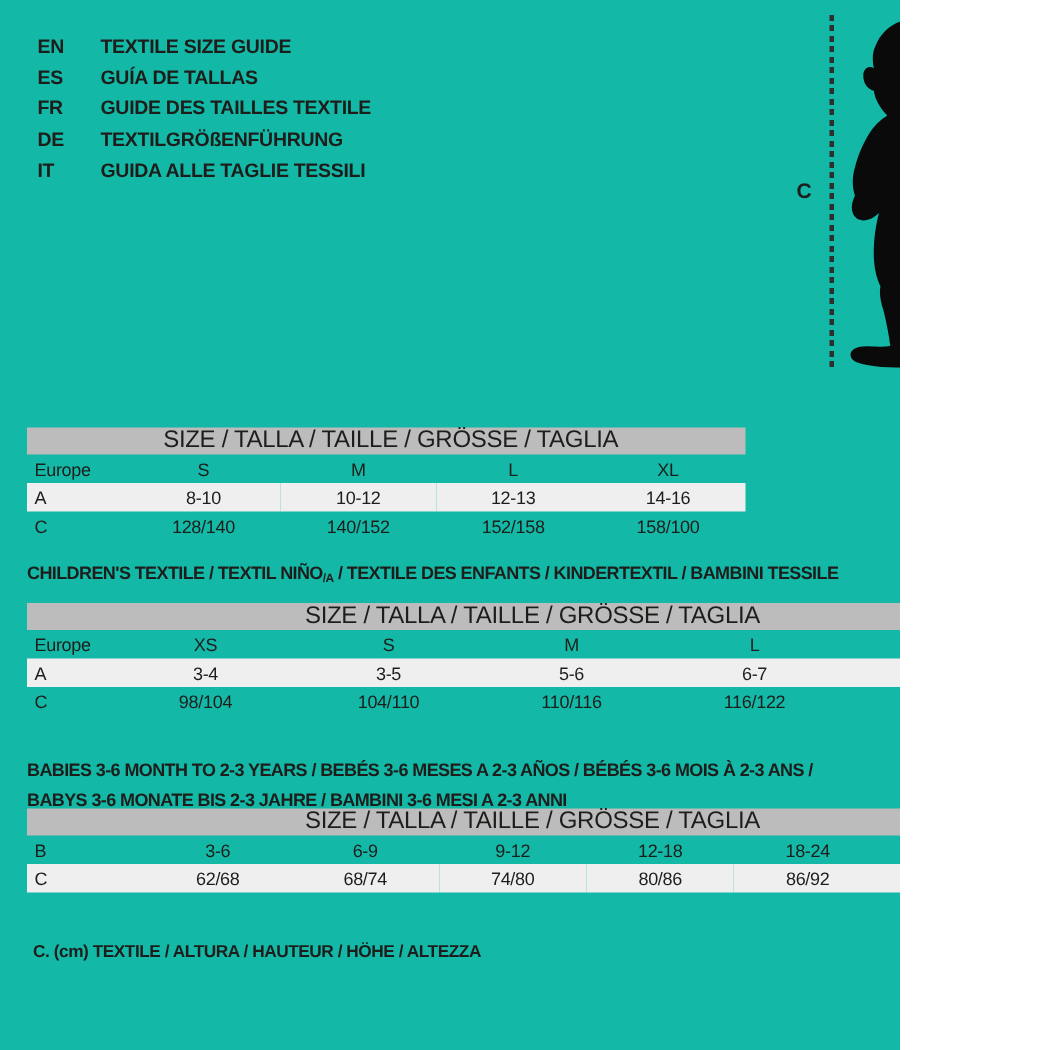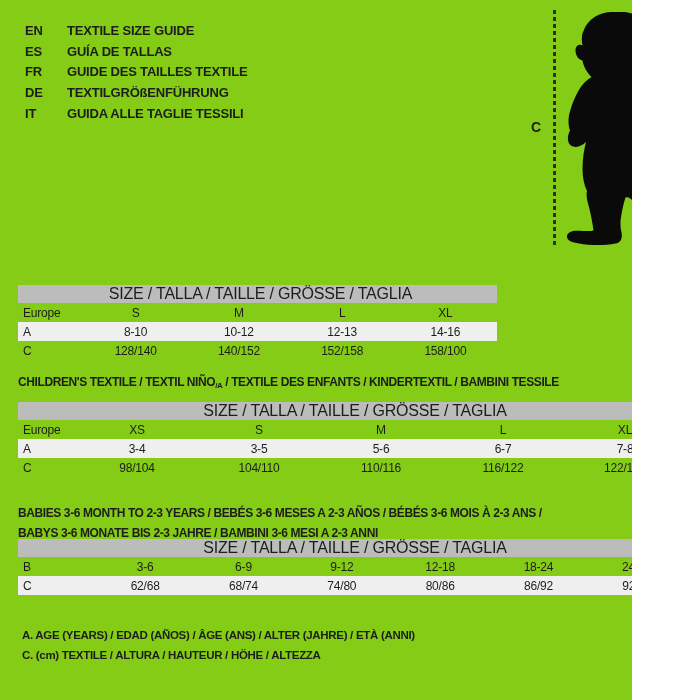--- a/index.html
+++ b/index.html
@@ -1,21 +1,21 @@
 <!DOCTYPE html>
 <html><head>
 <meta charset="utf-8">
 <style>
   html,body{margin:0;padding:0;}
   body{
     width:700px;height:700px;background:#ffffff;
     font-family:"Liberation Sans","DejaVu Sans",sans-serif;
     color:#1d1d1b;-webkit-font-smoothing:antialiased;
   }
-  .page{position:relative;width:600px;height:700px;overflow:hidden;background:#84cc16;padding-left:32px;}
+  .page{position:relative;width:600px;height:700px;overflow:hidden;background:#14b8a6;}
 
   
   .langs{position:absolute;left:25px;top:21px;list-style:none;margin:0;padding:0;
          font-weight:700;font-size:13px;letter-spacing:-0.2px;}
   .langs li{height:20.7px;line-height:20.7px;white-space:nowrap;}
   .langs .code{display:inline-block;width:42px;}
 
   
   .dash-line{position:absolute;left:553px;top:10px;width:3px;height:237px;
              background:repeating-linear-gradient(to bottom,#2e2e2e 0 4px,transparent 4px 7px);}
@@ -222,17 +222,16 @@
         <td>68/74</td>
         <td>74/80</td>
         <td>80/86</td>
         <td>86/92</td>
         <td>92/98</td>
       </tr>
     </tbody>
   </table>
 
   <div class="notes">
-    <div>A. AGE (YEARS) / EDAD (AÑOS) / ÂGE (ANS) / ALTER (JAHRE) / ETÀ (ANNI)</div>
     <div>C. (cm) TEXTILE / ALTURA / HAUTEUR / HÖHE / ALTEZZA</div>
   </div>
 
 </div>
 
 </body></html>

